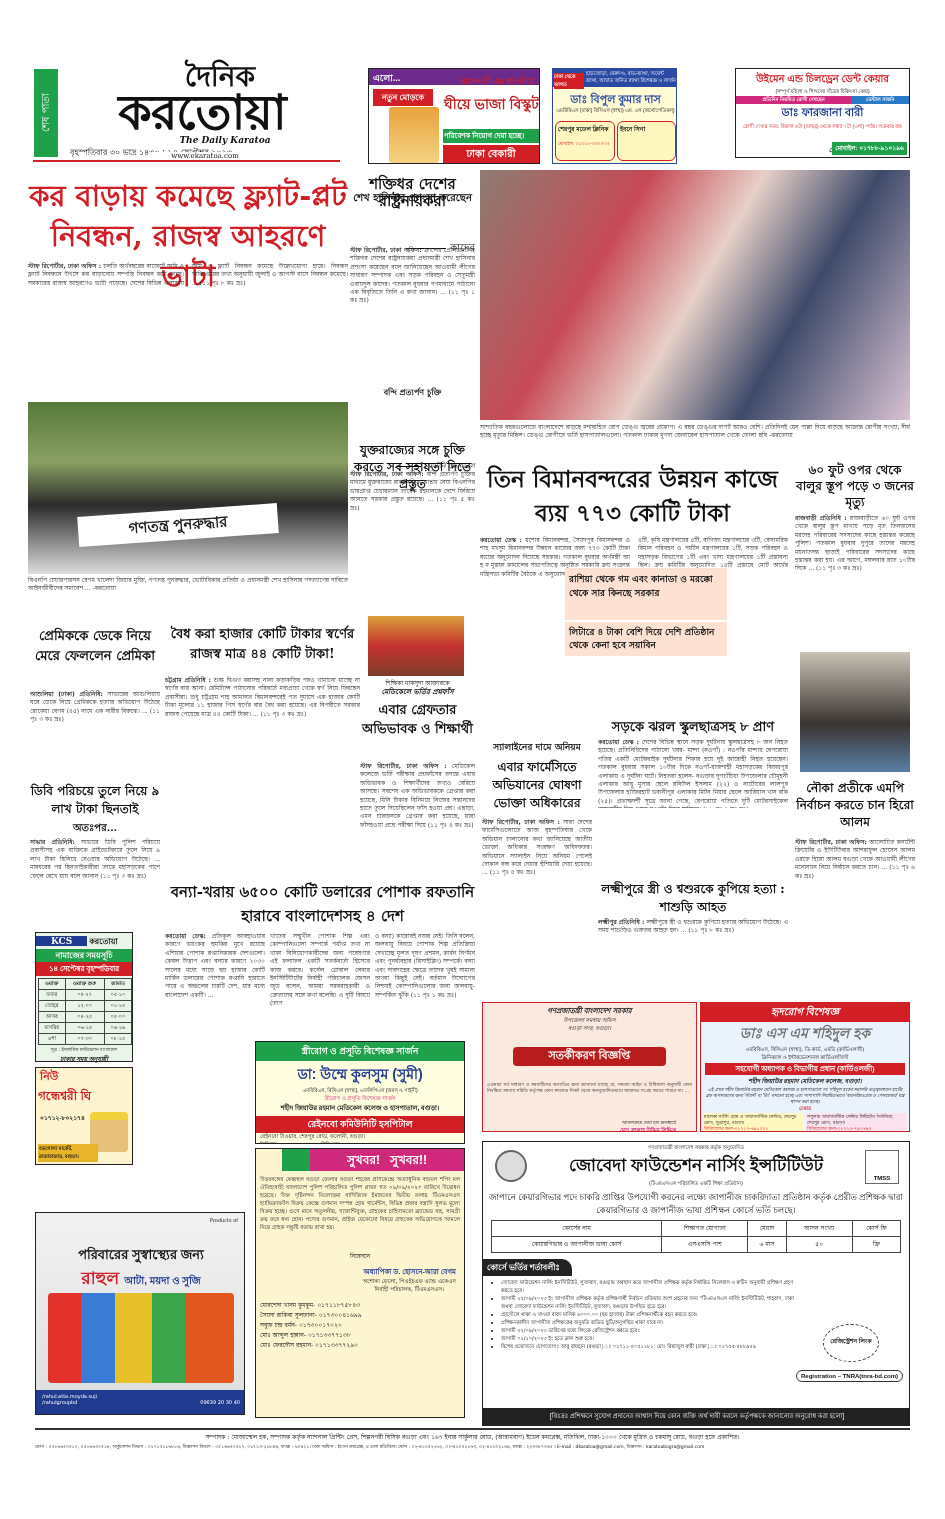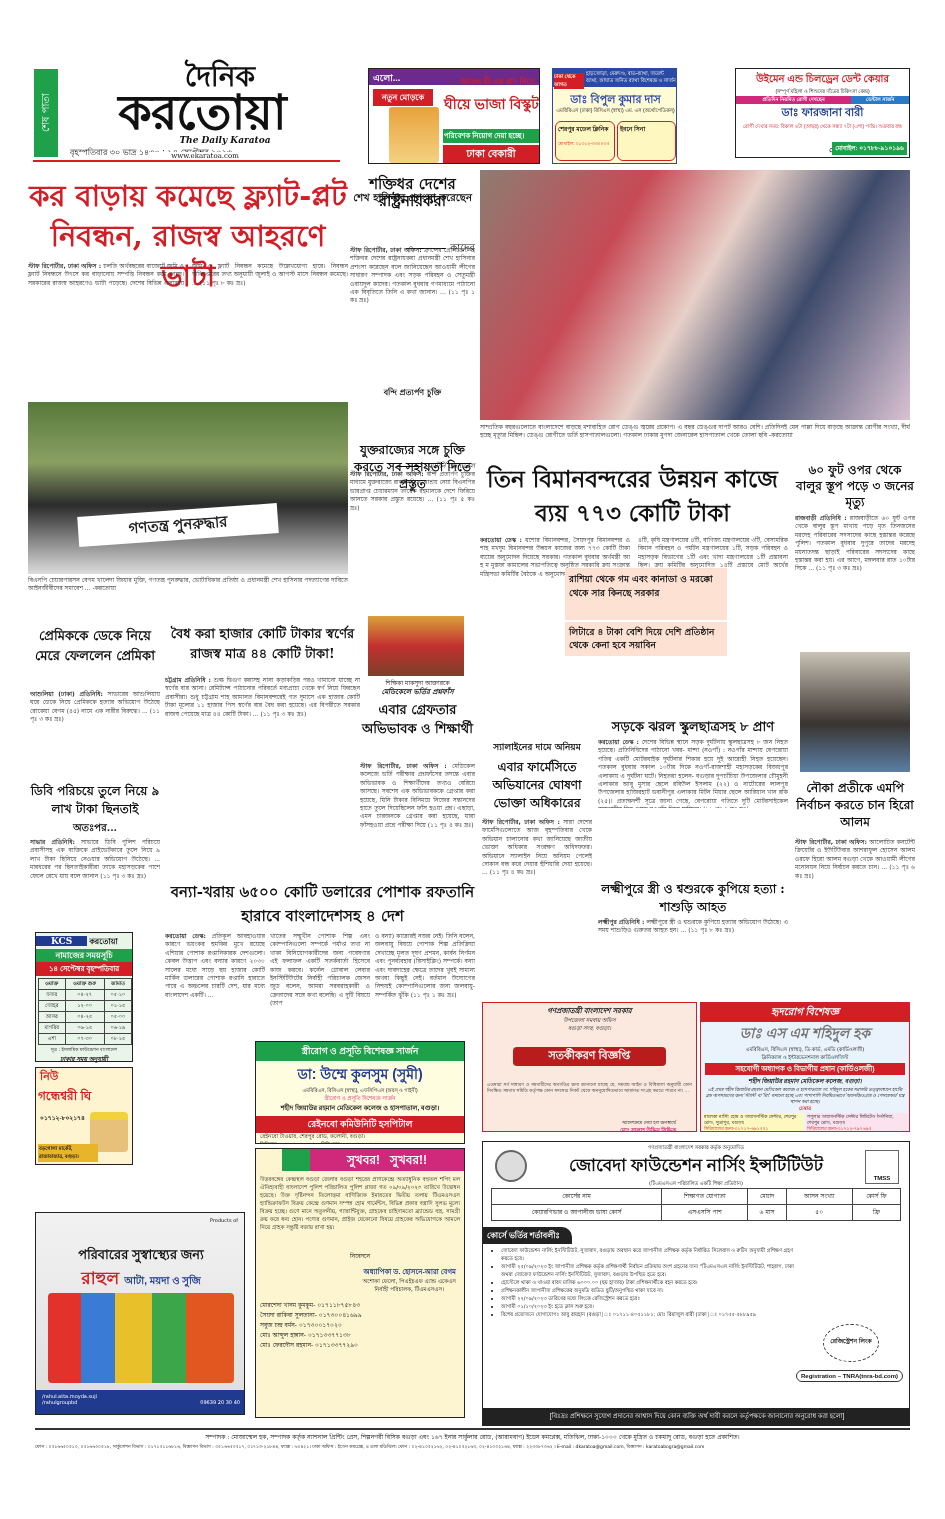--- a/index.html
+++ b/index.html
@@ -292,20 +292,21 @@
       </div>
   </div>
 </div>
 
 <div class="abs box" style="left:482px;top:1141px;width:428px;height:285px;overflow:hidden;">
   <div style="font-size:5px;text-align:center;padding-top:2px;">গণপ্রজাতন্ত্রী বাংলাদেশ সরকার কর্তৃক অনুমোদিত</div>
   <div style="position:absolute;left:12px;top:8px;width:32px;height:32px;border-radius:50%;border:2px solid #666;background:#ddd;"></div>
   <div style="font:bold 17px sans-serif;text-align:center;">জোবেদা ফাউন্ডেশন নার্সিং ইন্সটিটিউট</div>
   <div style="font-size:5px;text-align:center;">(টিএমএসএস পরিচালিত একটি শিক্ষা প্রতিষ্ঠান)</div>
   <div style="position:absolute;right:10px;top:8px;width:34px;height:34px;border:1px solid #666;font:bold 6px sans-serif;text-align:center;padding-top:24px;">TMSS</div>
+  <div style="font:8.5px/13px sans-serif;text-align:center;padding:3px 6px;">জাপানে কেয়ারগিভার পদে চাকরি প্রাপ্তির উপযোগী করনের লক্ষ্যে জাপানীজ চাকরিদাতা প্রতিষ্ঠান কর্তৃক প্রেরীত প্রশিক্ষক দ্বারা কেয়ারগিভার ও জাপানীজ ভাষা প্রশিক্ষন কোর্সে ভর্তি চলছে।</div>
   <table style="width:410px;margin:0 8px;">
     <thead>
         <tr>
       <th style="font-weight:normal;font-size:6px;">কোর্সের নাম</th>
       <th style="font-weight:normal;font-size:6px;">শিক্ষাগত যোগ্যতা</th>
       <th style="font-weight:normal;font-size:6px;">মেয়াদ</th>
       <th style="font-weight:normal;font-size:6px;">আসন সংখ্যা</th>
       <th style="font-weight:normal;font-size:6px;">কোর্স ফি</th>
     </tr>
       </thead>

